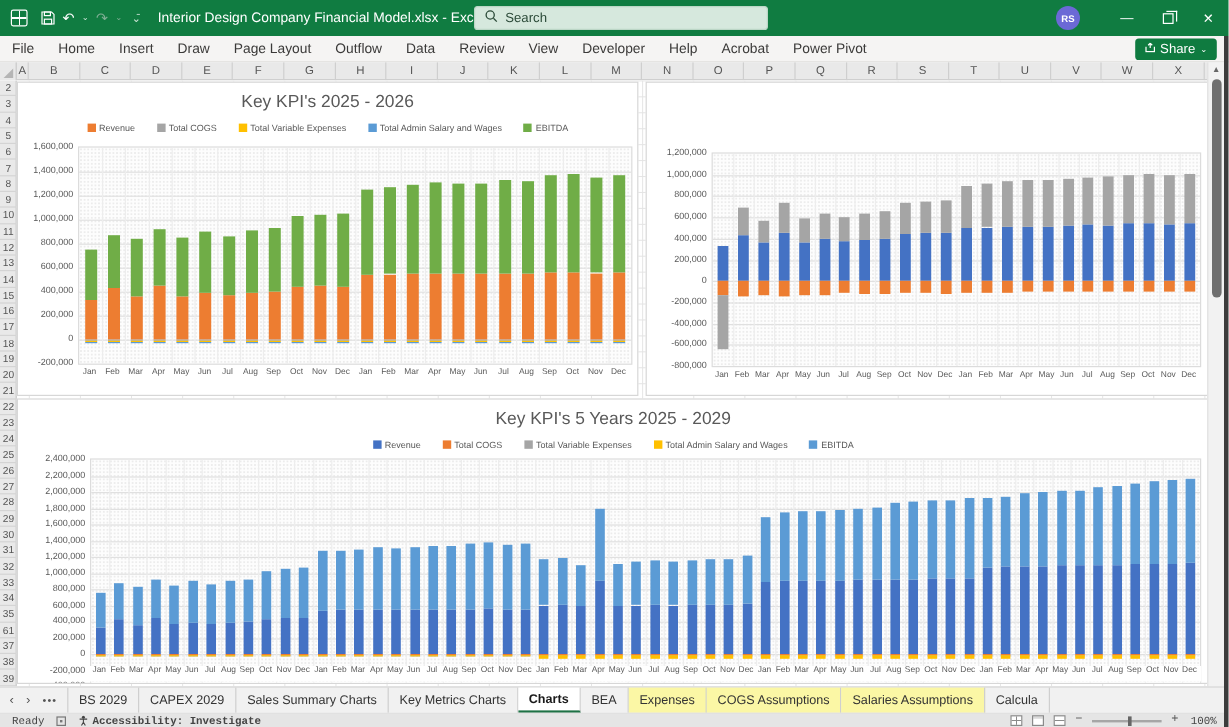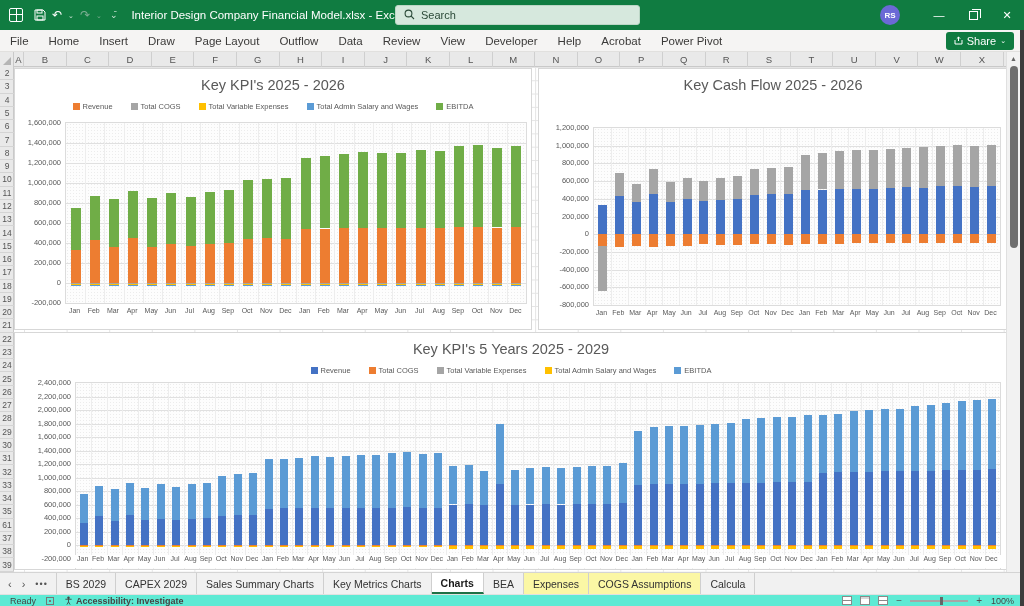--- a/index.html
+++ b/index.html
@@ -85,21 +85,21 @@
   .tabnav { display:flex; align-items:center; gap:10px; padding:0 8px; color:#555; }
   .tabnav .nv { font-size:11px; }
   .tabnav .dots { font-size:9px; letter-spacing:1px; }
   .stab { display:flex; align-items:center; padding:0 9px; border-right:1px solid #cfcfcf; white-space:nowrap; color:#333; }
   .stab.first { border-left:1px solid #cfcfcf; }
   .stab.active { background:#fff; border-bottom:2px solid #1e7145; font-weight:bold; color:#1a1a1a; }
   .stab.yellow { background:#fbf7a5; }
   .tab-extras { display:flex; align-items:center; gap:9px; padding-left:8px; color:#444; }
 
   
-  .statusbar { position:absolute; left:0; top:594px; width:1020px; height:12px; background:#5eead4; border-top:1px solid #e1e1e1; display:flex; align-items:center; font-size:9px; color:#444; }
+  .statusbar { position:absolute; left:0; top:594px; width:1020px; height:12px; background:#e5e5e5; border-top:1px solid #e1e1e1; display:flex; align-items:center; font-size:9px; color:#444;font-family:Liberation Mono, monospace; }
   .sb-left { display:flex; align-items:center; gap:10px; padding-left:10px; }
   .sb-acc { display:flex; align-items:center; gap:3px; font-weight:bold; }
   .macro-ic { width:8px; height:8px; border:1px solid #777; position:relative; }
   .macro-ic:after { content:""; position:absolute; left:2px; top:2px; width:2px; height:2px; background:#777; }
   .sb-right { position:absolute; right:6px; display:flex; align-items:center; gap:8px; }
   .view-ic { width:10px; height:9px; border:1px solid #8a8a8a; background:#fff; }
   .view-ic.grid { background: linear-gradient(to right,transparent 45%, #8a8a8a 45%, #8a8a8a 55%, transparent 55%), linear-gradient(to bottom,transparent 45%, #8a8a8a 45%, #8a8a8a 55%, transparent 55%), #fff; }
   .view-ic.pl { box-shadow: inset 0 2px 0 #d9d9d9; }
   .view-ic.pb { background: linear-gradient(to bottom,transparent 45%, #8a8a8a 45%, #8a8a8a 55%, transparent 55%) , #fff; }
   .zoom-track { width:58px; height:2px; background:#a6a6a6; position:relative; }
@@ -458,21 +458,20 @@
           <div class="xlab" style="left: 345px; width: 19.1667px;">Jul</div>
           <div class="xlab" style="left: 364.167px; width: 19.1667px;">Aug</div>
           <div class="xlab" style="left: 383.333px; width: 19.1667px;">Sep</div>
           <div class="xlab" style="left: 402.5px; width: 19.1667px;">Oct</div>
           <div class="xlab" style="left: 421.667px; width: 19.1667px;">Nov</div>
           <div class="xlab" style="left: 440.833px; width: 19.1667px;">Dec</div>
         </div>
     </div>
 
     <div class="chart" id="chart2">
-      <div class="c-title">Key Cash Flow 2025 - 2026</div>
       <div class="c-ylabels">
           <div class="ylab" style="top: 0px;">1,200,000</div>
           <div class="ylab" style="top: 17.7px;">1,000,000</div>
           <div class="ylab" style="top: 35.4px;">800,000</div>
           <div class="ylab" style="top: 53.1px;">600,000</div>
           <div class="ylab" style="top: 70.8px;">400,000</div>
           <div class="ylab" style="top: 88.5px;">200,000</div>
           <div class="ylab" style="top: 106.2px;">0</div>
           <div class="ylab" style="top: 123.9px;">-200,000</div>
           <div class="ylab" style="top: 141.6px;">-400,000</div>
@@ -1106,20 +1105,21 @@
     </div>
     <div style="display:flex;align-items:stretch;">
         <div class="stab first">BS 2029</div>
         <div class="stab">CAPEX 2029</div>
         <div class="stab">Sales Summary Charts</div>
         <div class="stab">Key Metrics Charts</div>
         <div class="stab active">Charts</div>
         <div class="stab">BEA</div>
         <div class="stab yellow">Expenses</div>
         <div class="stab yellow">COGS Assumptions</div>
+        <div class="stab yellow">Salaries Assumptions</div>
         <div class="stab">Calcula</div>
       </div>
     <div class="tab-extras">
       
       
       
       
     </div>
   </div>
 

